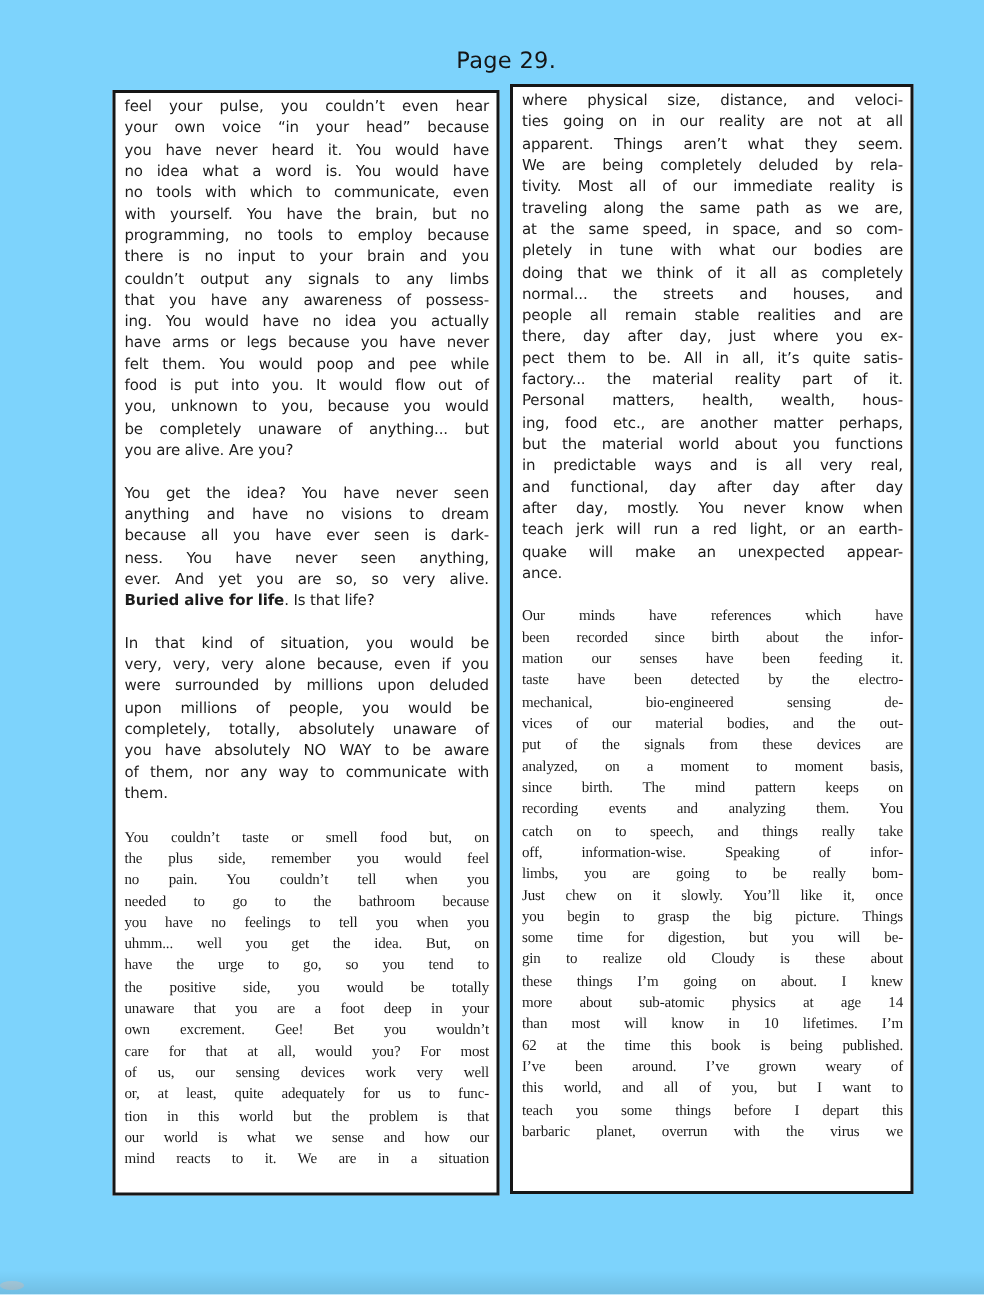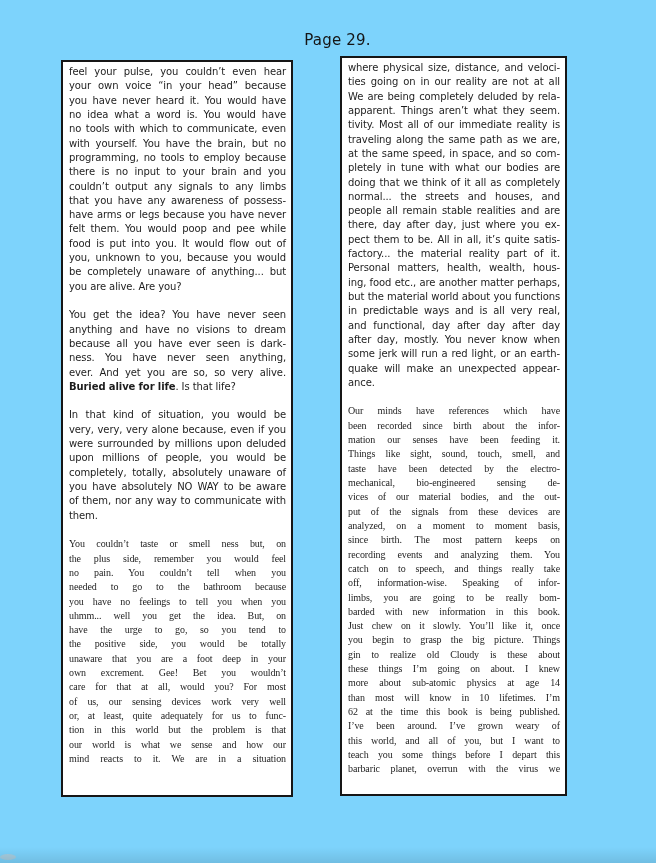--- a/index.html
+++ b/index.html
@@ -22,22 +22,22 @@
     letter-spacing: 0.2px;
     color: #151515;
   }
   .col {
     position: absolute;
     box-sizing: border-box;
     border: 2px solid #161616;
     padding: 3px 5px 2px 6px;
     background: #ffffff;
   }
-  .col-left  { left: 61px;  top: 60px; width: 232px; height: 737px; }
-  .col-right { left: 340px; top: 56px; width: 227px; height: 740px; }
+  .col-left  { left: 75px;  top: 60px; width: 258px; height: 737px; }
+  .col-right { left: 340px; top: 56px; width: 269px; height: 740px; }
   .para { margin: 0 0 14.3px 0; }
   .para:last-child { margin-bottom: 0; font-family: Liberation Serif, serif; }
   .line {
     font-size: 10px;
     line-height: 14.32px;
     letter-spacing: -0.1px;
     text-align: justify;
     text-align-last: justify;
     color: #1d1d1d;
   }
@@ -70,20 +70,21 @@
         <div class="line">feel your pulse, you couldn’t even hear</div>
         <div class="line">your own voice “in your head” because</div>
         <div class="line">you have never heard it.  You would have</div>
         <div class="line">no idea what a word is.  You would have</div>
         <div class="line">no tools with which to communicate, even</div>
         <div class="line">with yourself.  You have the brain, but no</div>
         <div class="line">programming, no tools to employ because</div>
         <div class="line">there is no input to your brain and you</div>
         <div class="line">couldn’t output any signals to any limbs</div>
         <div class="line">that you have any awareness of possess-</div>
+        <div class="line">ing.  You would have no idea you actually</div>
         <div class="line">have arms or legs because you have never</div>
         <div class="line">felt them.  You would poop and pee while</div>
         <div class="line">food is put into you. It would flow out of</div>
         <div class="line">you, unknown to you, because you would</div>
         <div class="line">be completely unaware of anything... but</div>
         <div class="line last">you are alive.  Are you?</div>
       </div>
       <div class="para">
         <div class="line">You get the idea?  You have never seen</div>
         <div class="line">anything and have no visions to dream</div>
@@ -96,21 +97,21 @@
         <div class="line">In that kind of situation, you would be</div>
         <div class="line">very, very, very alone because, even if you</div>
         <div class="line">were surrounded by millions upon deluded</div>
         <div class="line">upon millions of people, you would be</div>
         <div class="line">completely, totally, absolutely unaware of</div>
         <div class="line">you have absolutely NO WAY to be aware</div>
         <div class="line">of them, nor any way to communicate with</div>
         <div class="line last">them.</div>
       </div>
       <div class="para">
-        <div class="line">You couldn’t taste or smell ness but, on</div>
+        <div class="line">You couldn’t taste or smell food but, on</div>
         <div class="line">the plus side, remember you would feel</div>
         <div class="line">no pain.  You couldn’t tell when you</div>
         <div class="line">needed to go to the bathroom because</div>
         <div class="line">you have no feelings to tell you when you</div>
         <div class="line">uhmm... well you get the idea. But, on</div>
         <div class="line">have the urge to go, so you tend to</div>
         <div class="line">the positive side, you would be totally</div>
         <div class="line">unaware that you are a foot deep in your</div>
         <div class="line">own excrement.  Gee!  Bet you wouldn’t</div>
         <div class="line">care for that at all, would you? For most</div>
@@ -119,60 +120,59 @@
         <div class="line">tion in this world but the problem is that</div>
         <div class="line">our world is what we sense and how our</div>
         <div class="line">mind reacts to it.  We are in a situation</div>
       </div>
     </div>
 
   <div class="col col-right">
       <div class="para">
         <div class="line">where physical size, distance, and veloci-</div>
         <div class="line">ties going on in our reality are not at all</div>
+        <div class="line">apparent.  Things aren’t what they seem.</div>
         <div class="line">We are being completely deluded by rela-</div>
-        <div class="line">apparent.  Things aren’t what they seem.</div>
         <div class="line">tivity.  Most all of our immediate reality is</div>
         <div class="line">traveling along the same path as we are,</div>
         <div class="line">at the same speed, in space, and so com-</div>
         <div class="line">pletely in tune with what our bodies are</div>
         <div class="line">doing that we think of it all as completely</div>
         <div class="line">normal... the streets and houses, and</div>
         <div class="line">people all remain stable realities and are</div>
         <div class="line">there, day after day, just where you ex-</div>
         <div class="line">pect them to be.  All in all, it’s quite satis-</div>
         <div class="line">factory... the material reality part of it.</div>
         <div class="line">Personal matters, health, wealth, hous-</div>
         <div class="line">ing, food etc., are another matter perhaps,</div>
         <div class="line">but the material world about you functions</div>
         <div class="line">in predictable ways and is all very real,</div>
         <div class="line">and functional, day after day after day</div>
         <div class="line">after day, mostly.  You never know when</div>
-        <div class="line">some jerk will run a red light, or an earth-</div>
+        <div class="line">teach jerk will run a red light, or an earth-</div>
         <div class="line">quake will make an unexpected appear-</div>
         <div class="line last">ance.</div>
       </div>
       <div class="para">
         <div class="line">Our minds have references which have</div>
         <div class="line">been recorded since birth about the infor-</div>
         <div class="line">mation our senses have been feeding it.</div>
-        <div class="line">Things like sight, sound, touch, smell, and</div>
         <div class="line">taste have been detected by the electro-</div>
         <div class="line">mechanical, bio-engineered sensing de-</div>
         <div class="line">vices of our material bodies, and the out-</div>
         <div class="line">put of the signals from these devices are</div>
         <div class="line">analyzed, on a moment to moment basis,</div>
-        <div class="line">since birth.  The most pattern keeps on</div>
+        <div class="line">since birth.  The mind pattern keeps on</div>
         <div class="line">recording events and analyzing them.  You</div>
         <div class="line">catch on to speech, and things really take</div>
         <div class="line">off, information-wise.  Speaking of infor-</div>
         <div class="line">limbs, you are going to be really bom-</div>
-        <div class="line">barded with new information in this book.</div>
         <div class="line">Just chew on it slowly.  You’ll like it, once</div>
         <div class="line">you begin to grasp the big picture.  Things</div>
+        <div class="line">some time for digestion, but you will be-</div>
         <div class="line">gin to realize old Cloudy is these about</div>
         <div class="line">these things I’m going on about.  I knew</div>
         <div class="line">more about sub-atomic physics at age 14</div>
         <div class="line">than most will know in 10 lifetimes.  I’m</div>
         <div class="line">62 at the time this book is being published.</div>
         <div class="line">I’ve been around.  I’ve grown weary of</div>
         <div class="line">this world, and all of you, but I want to</div>
         <div class="line">teach you some things before I depart this</div>
         <div class="line">barbaric planet, overrun with the virus we</div>
       </div>

